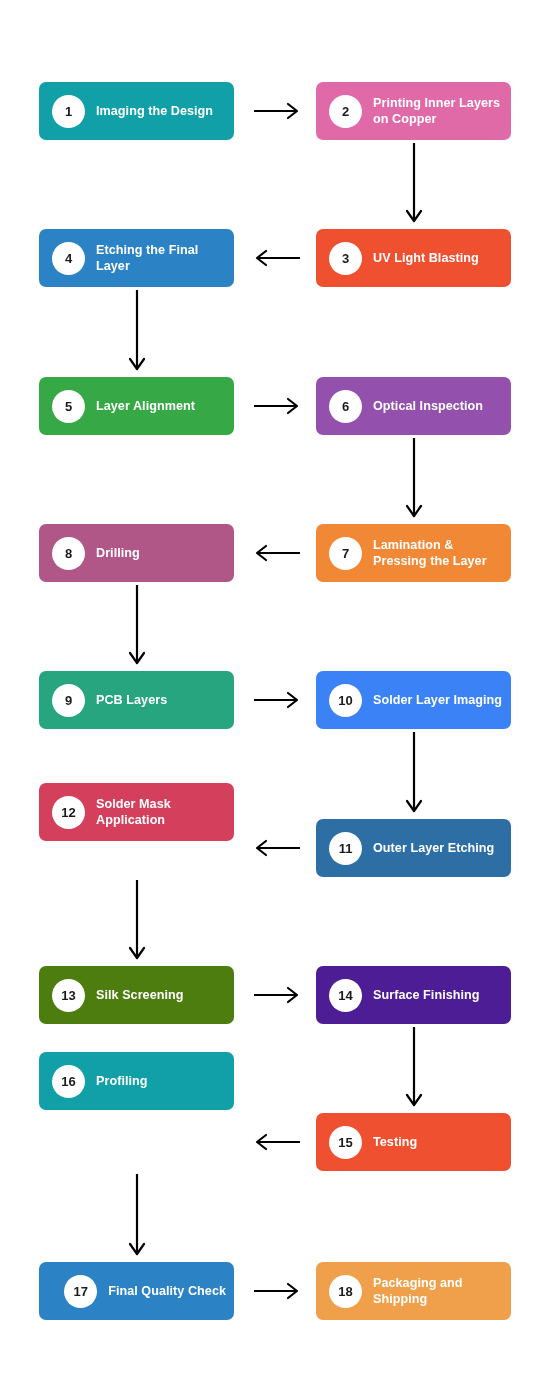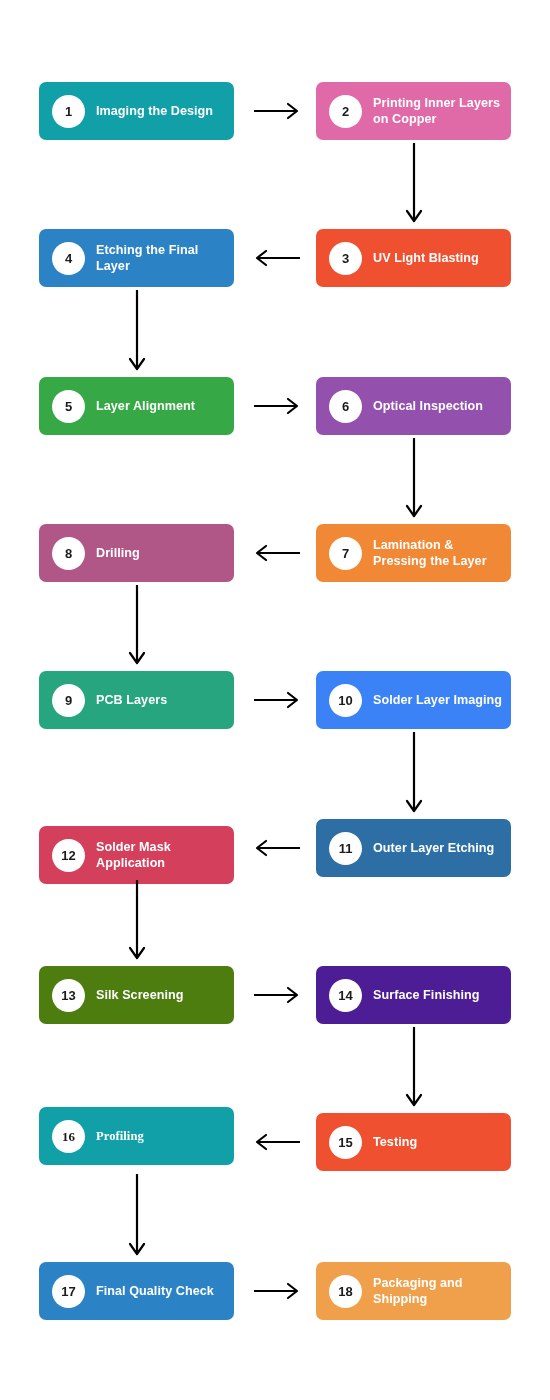--- a/index.html
+++ b/index.html
@@ -150,21 +150,21 @@
           <div class="badge">10</div>
           <div class="node-label">Solder Layer Imaging</div>
         </div>
       </div>
       <div class="row" style="top: 819px;">
         <div class="node right" style="background: rgb(45, 111, 165);">
           <div class="badge">11</div>
           <div class="node-label">Outer Layer Etching</div>
         </div>
       </div>
-      <div class="row" style="top: 826px;">
+      <div class="row" style="top: 783px;">
         <div class="node left" style="background: rgb(212, 64, 92);">
           <div class="badge">12</div>
           <div class="node-label">Solder Mask Application</div>
         </div>
       </div>
       <div class="row" style="top: 966px;">
         <div class="node left" style="background: #4d7c0f;">
           <div class="badge">13</div>
           <div class="node-label">Silk Screening</div>
         </div>
@@ -174,28 +174,28 @@
           <div class="badge">14</div>
           <div class="node-label">Surface Finishing</div>
         </div>
       </div>
       <div class="row" style="top: 1113px;">
         <div class="node right" style="background: rgb(239, 81, 48);">
           <div class="badge">15</div>
           <div class="node-label">Testing</div>
         </div>
       </div>
-      <div class="row" style="top: 1107px; font-family: Liberation Serif, serif;">
+      <div class="row" style="top: 1052px;">
         <div class="node left" style="background: rgb(18, 160, 168);">
           <div class="badge">16</div>
           <div class="node-label">Profiling</div>
         </div>
       </div>
       <div class="row" style="top: 1262px;">
-        <div class="node left" style="background: rgb(43, 131, 198);">
+        <div class="node left" style="background: rgb(43, 131, 198); justify-content: flex-end;">
           <div class="badge">17</div>
           <div class="node-label">Final Quality Check</div>
         </div>
       </div>
       <div class="row" style="top: 1262px;">
         <div class="node right" style="background: rgb(240, 160, 74);">
           <div class="badge">18</div>
           <div class="node-label">Packaging and Shipping</div>
         </div>
       </div>

